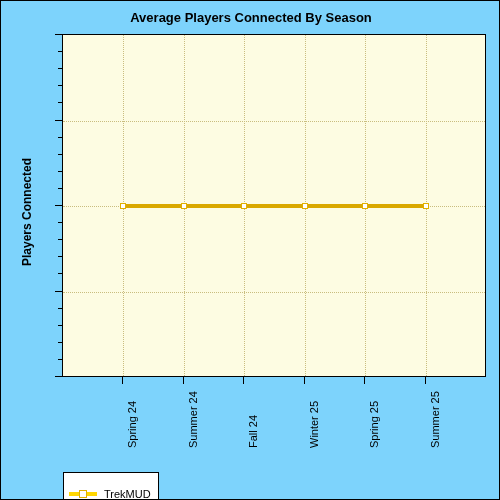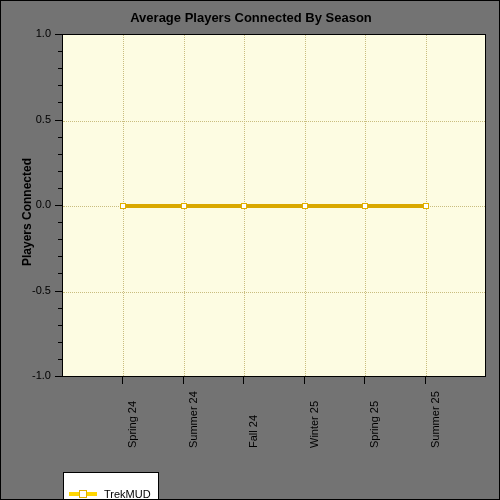--- a/index.html
+++ b/index.html
@@ -12,21 +12,21 @@
     height: 500px;
     font-family: "Liberation Sans", sans-serif;
     -webkit-font-smoothing: none;
   }
   #chart-root {
     position: relative;
     width: 500px;
     height: 500px;
     box-sizing: border-box;
     border: 1px solid #000000;
-    background: #737373;
+    background: #7dd3fc;
     overflow: hidden;
   }
   
   #chart-title {
     position: absolute;
     left: 0;
     top: 9px;
     width: 500px;
     text-align: center;
     font-size: 13px;
@@ -268,27 +268,20 @@
     </div>
   <div id="x-axis-ticks">
       <div class="xtick-major" style="left: 60px;"></div>
       <div class="xtick-major" style="left: 121px;"></div>
       <div class="xtick-major" style="left: 181px;"></div>
       <div class="xtick-major" style="left: 242px;"></div>
       <div class="xtick-major" style="left: 302px;"></div>
       <div class="xtick-major" style="left: 363px;"></div>
     </div>
 
-  <div id="y-tick-labels">
-      <div class="ytick-label" style="top: 27px;">1.0</div>
-      <div class="ytick-label" style="top: 113px;">0.5</div>
-      <div class="ytick-label" style="top: 198px;">0.0</div>
-      <div class="ytick-label" style="top: 284px;">-0.5</div>
-      <div class="ytick-label" style="top: 369px;">-1.0</div>
-    </div>
   <div id="x-tick-labels">
       <div class="xtick-label" style="left: 126px; top: 447px;">Spring 24</div>
       <div class="xtick-label" style="left: 187px; top: 447px;">Summer 24</div>
       <div class="xtick-label" style="left: 247px; top: 447px;">Fall 24</div>
       <div class="xtick-label" style="left: 308px; top: 447px;">Winter 25</div>
       <div class="xtick-label" style="left: 368px; top: 447px;">Spring 25</div>
       <div class="xtick-label" style="left: 429px; top: 447px;">Summer 25</div>
     </div>
 
   <div id="y-axis-title">Players Connected</div>

